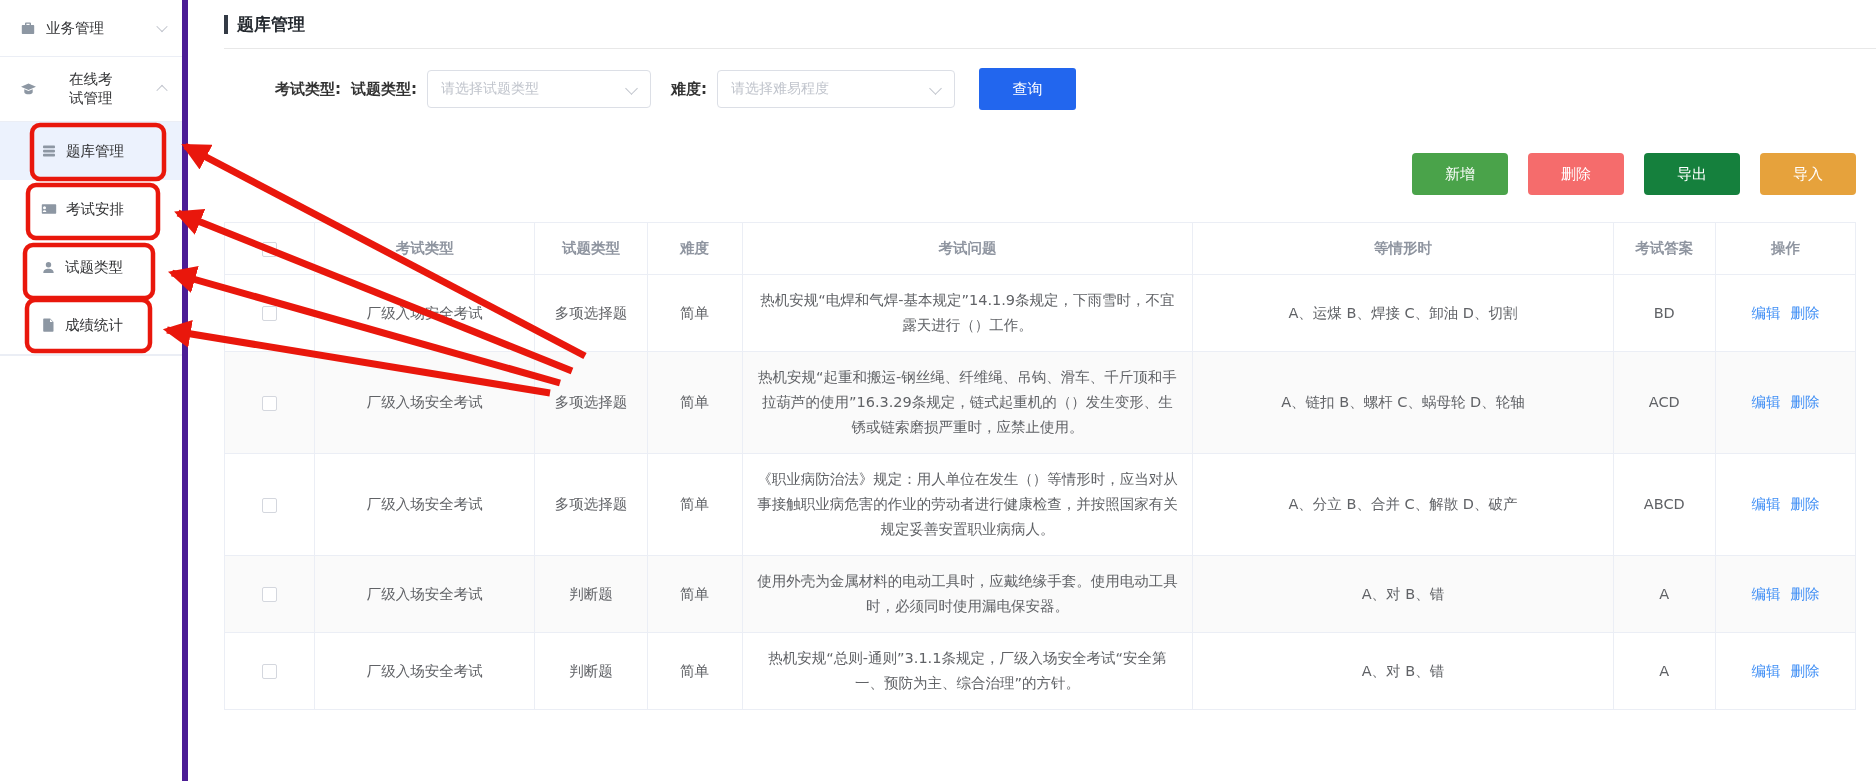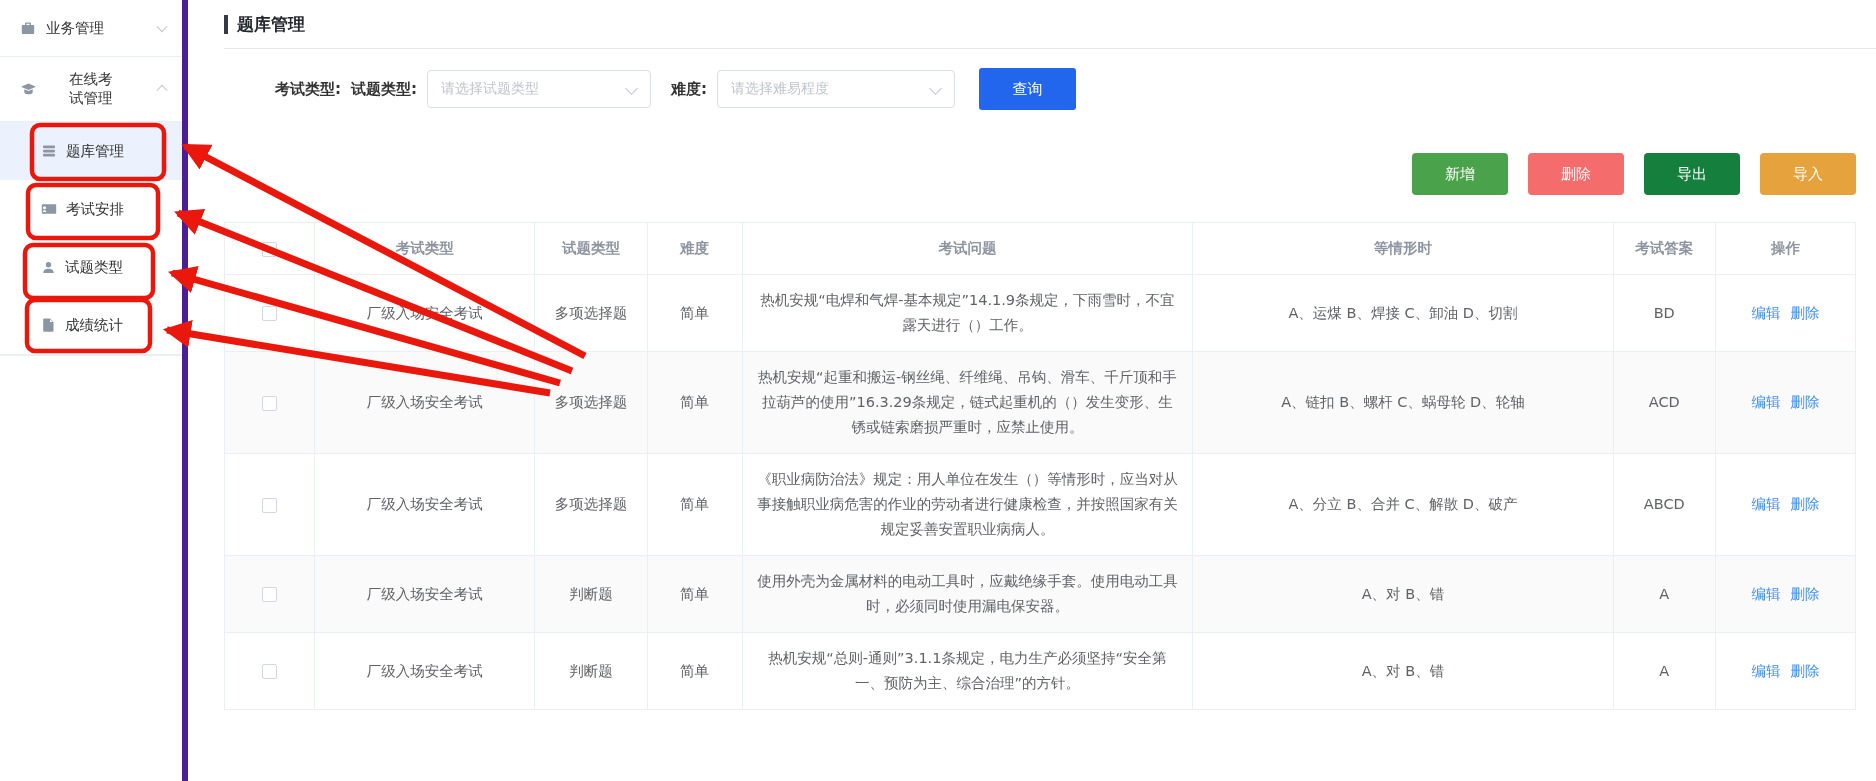--- a/index.html
+++ b/index.html
@@ -232,21 +232,21 @@
           <td>使用外壳为金属材料的电动工具时，应戴绝缘手套。使用电动工具时，必须同时使用漏电保安器。</td>
           <td>A、对 B、错</td>
           <td>A</td>
           <td><span class="op-link">编辑</span><span class="op-link">删除</span></td>
         </tr>
         <tr>
           <td><span class="checkbox"></span></td>
           <td>厂级入场安全考试</td>
           <td>判断题</td>
           <td>简单</td>
-          <td>热机安规“总则-通则”3.1.1条规定，电力生产必须坚持“安全第一、预防为主、综合治理”的方针。</td>
+          <td>热机安规“总则-通则”3.1.1条规定，厂级入场安全考试“安全第一、预防为主、综合治理”的方针。</td>
           <td>A、对 B、错</td>
           <td>A</td>
           <td><span class="op-link">编辑</span><span class="op-link">删除</span></td>
         </tr>
       </tbody>
     </table>
   </div>
 
   <svg class="overlay" viewBox="0 0 1876 781" xmlns="http://www.w3.org/2000/svg">
     <defs>

